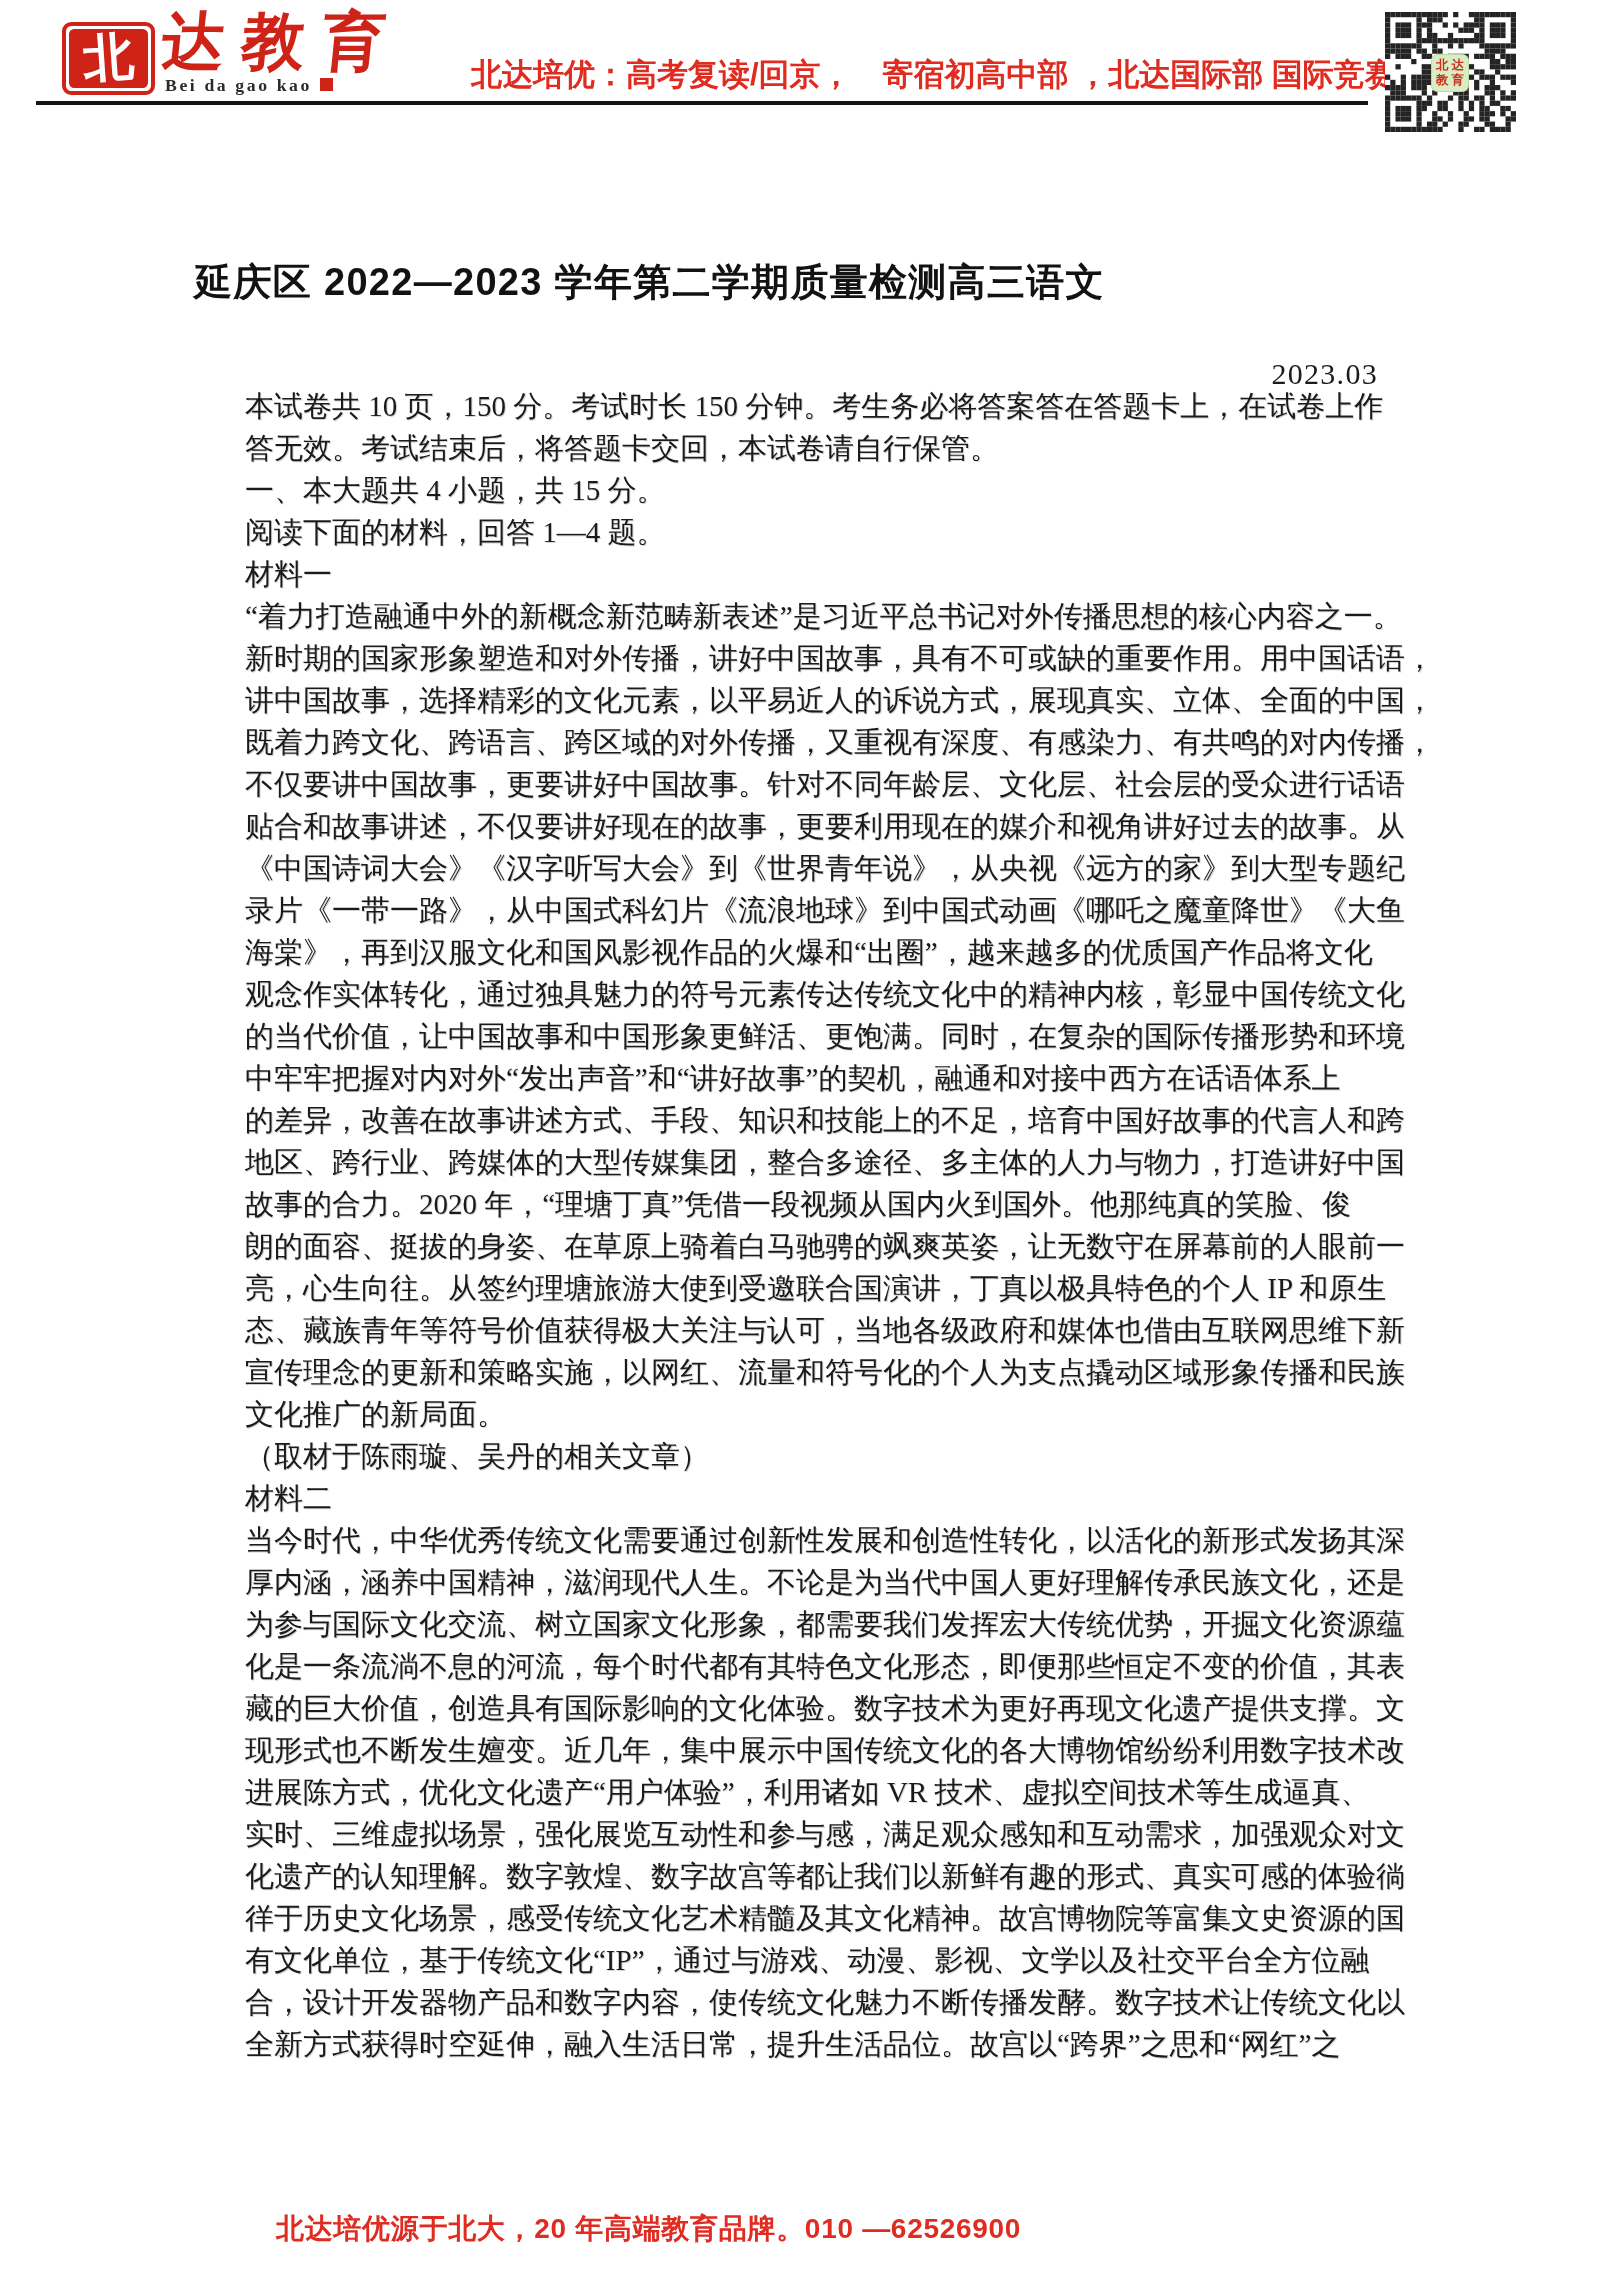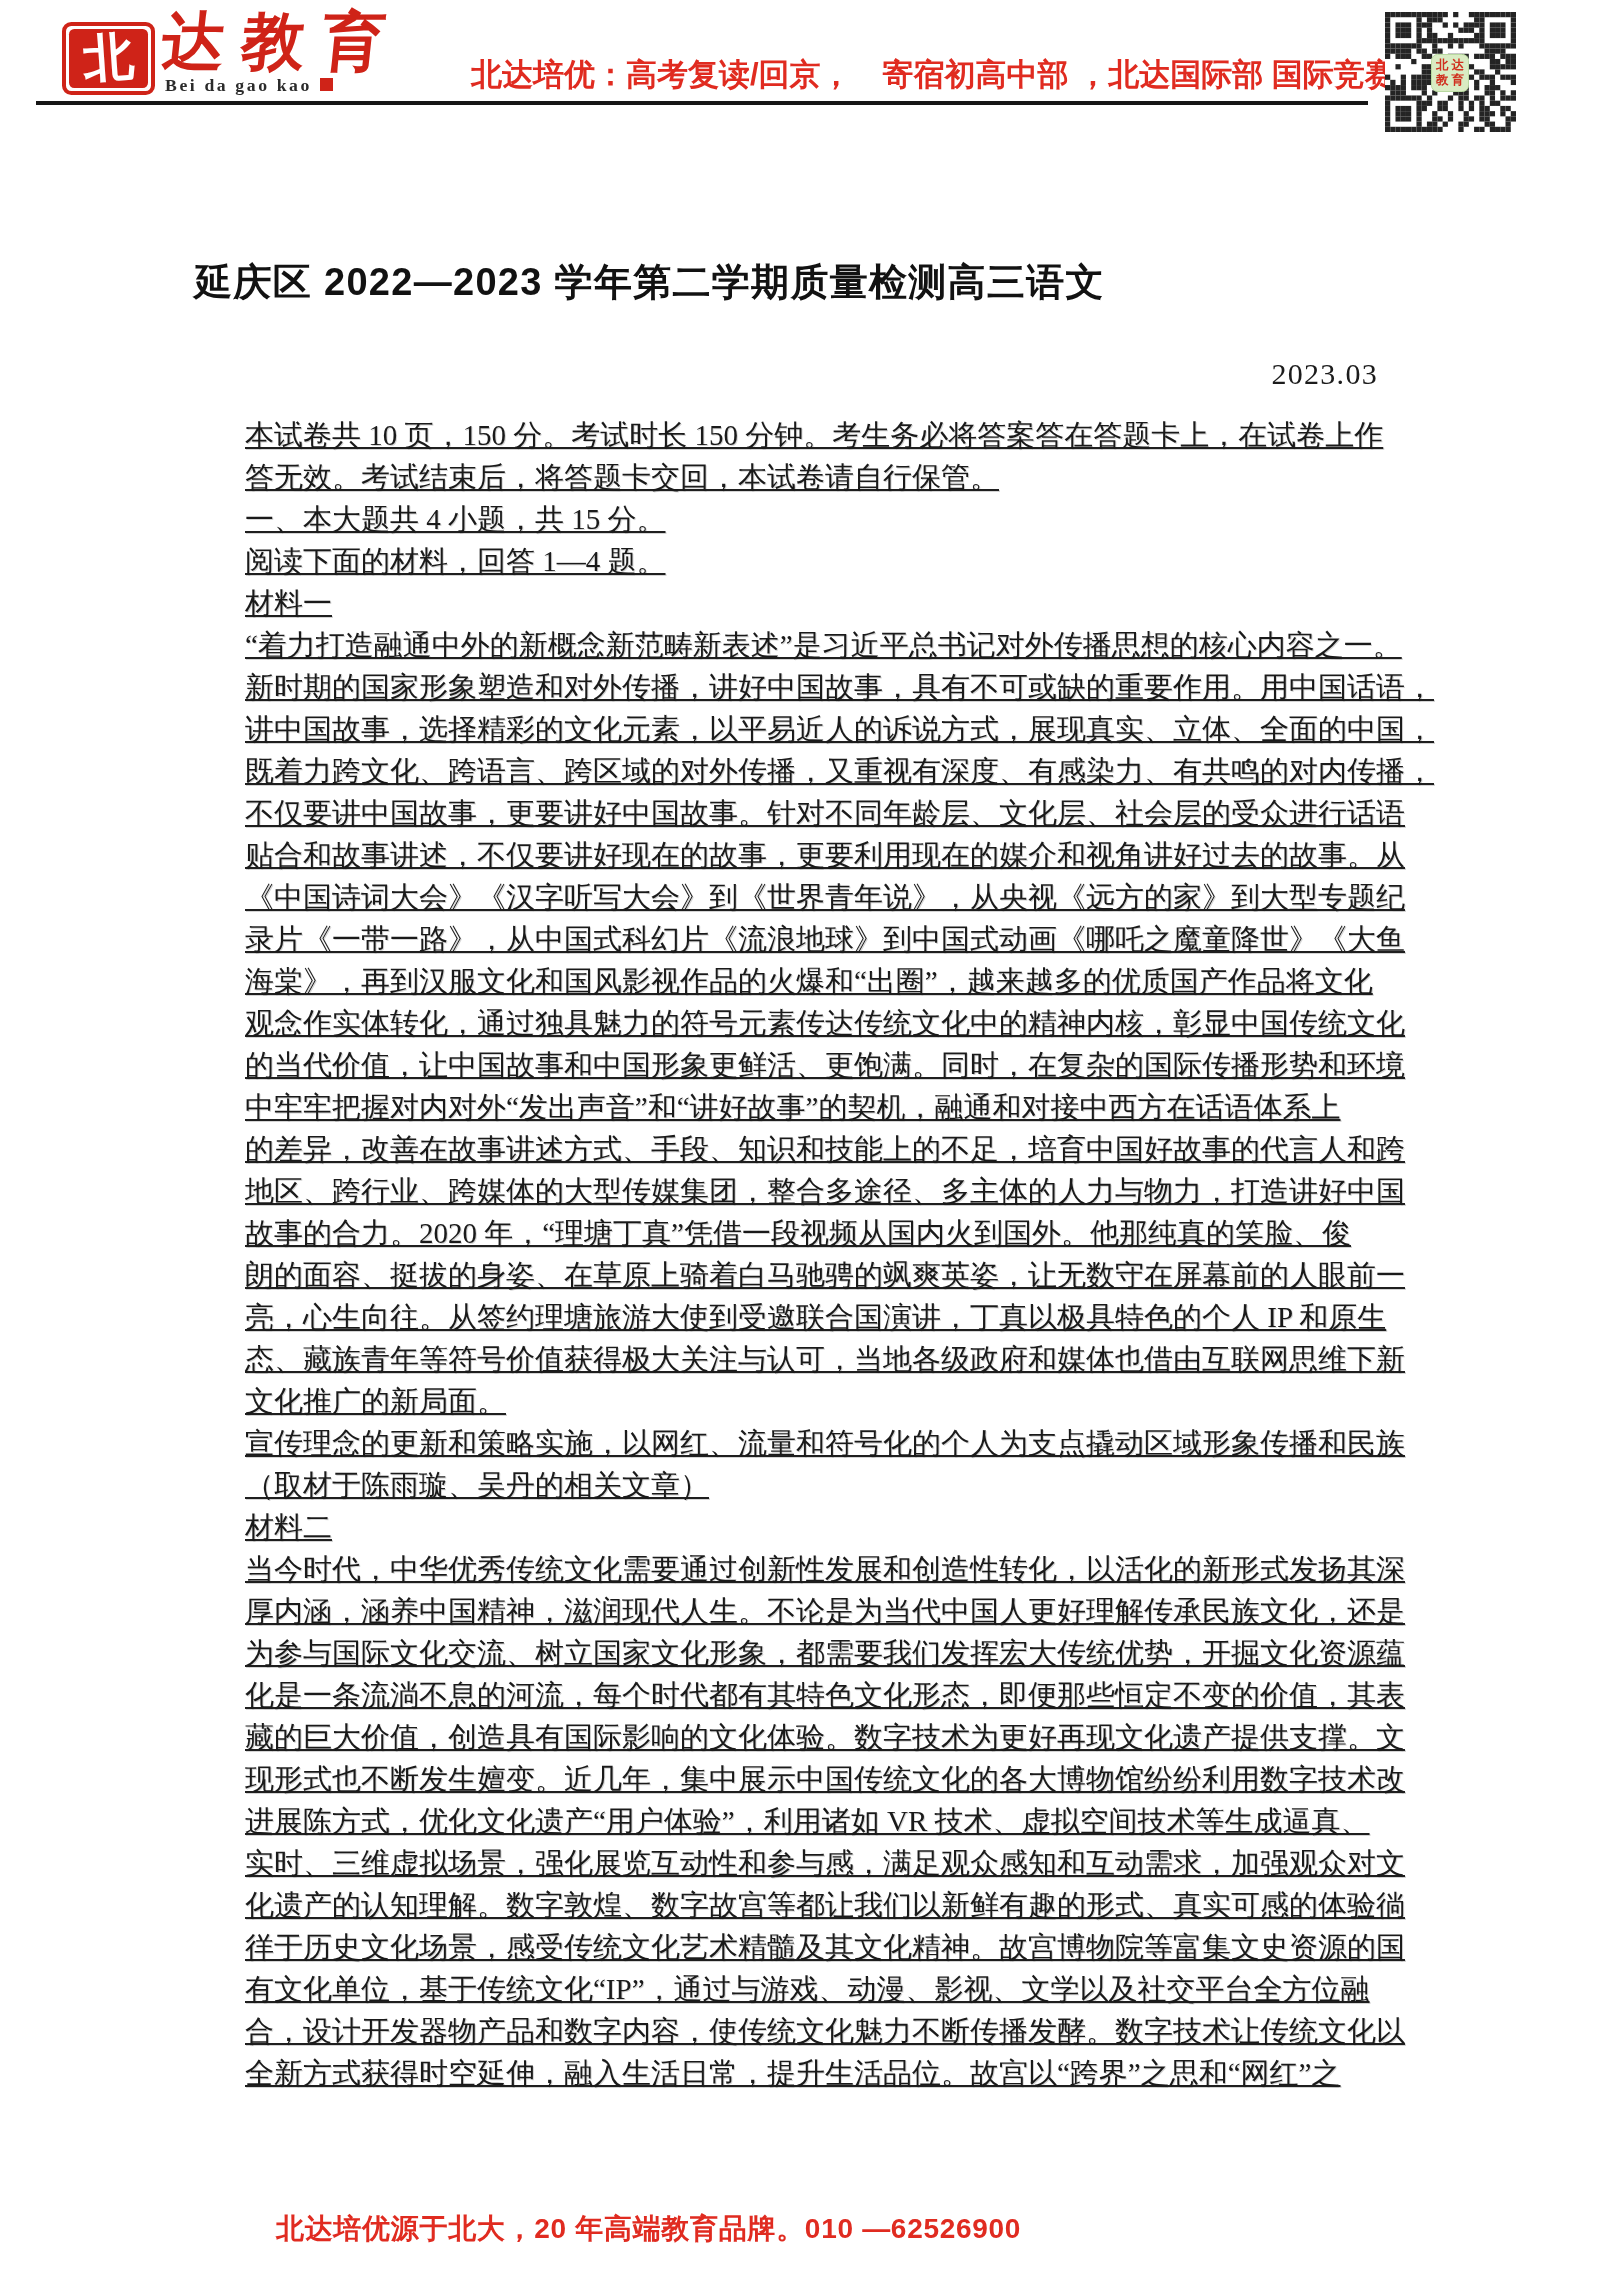--- a/index.html
+++ b/index.html
@@ -69,21 +69,21 @@
     position:absolute;left:0;top:257px;width:1299px;text-align:center;
     font-size:38px;font-weight:900;color:#121212;letter-spacing:1.3px;
     font-family:"Liberation Sans","DejaVu Sans",sans-serif;white-space:nowrap;
   }
   .doc-date{
     position:absolute;top:357px;right:245px;
     font-size:30px;color:#1c1c1c;letter-spacing:1.3px;
     font-family:Liberation Serif, serif;
   }
   .doc-body{
-    position:absolute;left:245px;top:414px;width:1153px;text-decoration:underline;
+    position:absolute;left:245px;top:385px;width:1153px;
   }
   .doc-body .line{
     height:42px;line-height:42px;font-size:29px;color:#1a1a1a;
     white-space:nowrap;text-shadow:1px 1px 0 rgba(60,60,60,0.22);
     font-family:"Liberation Serif","DejaVu Serif",serif;
   }
   
   .footer{
     position:absolute;left:0;top:2210px;width:1417px;text-align:center;
     padding-right:120px;
@@ -456,22 +456,22 @@
       <div class="line">海棠》，再到汉服文化和国风影视作品的火爆和“出圈”，越来越多的优质国产作品将文化</div>
       <div class="line">观念作实体转化，通过独具魅力的符号元素传达传统文化中的精神内核，彰显中国传统文化</div>
       <div class="line">的当代价值，让中国故事和中国形象更鲜活、更饱满。同时，在复杂的国际传播形势和环境</div>
       <div class="line">中牢牢把握对内对外“发出声音”和“讲好故事”的契机，融通和对接中西方在话语体系上</div>
       <div class="line">的差异，改善在故事讲述方式、手段、知识和技能上的不足，培育中国好故事的代言人和跨</div>
       <div class="line">地区、跨行业、跨媒体的大型传媒集团，整合多途径、多主体的人力与物力，打造讲好中国</div>
       <div class="line">故事的合力。2020 年，“理塘丁真”凭借一段视频从国内火到国外。他那纯真的笑脸、俊</div>
       <div class="line">朗的面容、挺拔的身姿、在草原上骑着白马驰骋的飒爽英姿，让无数守在屏幕前的人眼前一</div>
       <div class="line">亮，心生向往。从签约理塘旅游大使到受邀联合国演讲，丁真以极具特色的个人 IP 和原生</div>
       <div class="line">态、藏族青年等符号价值获得极大关注与认可，当地各级政府和媒体也借由互联网思维下新</div>
+      <div class="line">宣传理念的更新和策略实施，以网红、流量和符号化的个人为支点撬动区域形象传播和民族</div>
       <div class="line">文化推广的新局面。</div>
-      <div class="line">宣传理念的更新和策略实施，以网红、流量和符号化的个人为支点撬动区域形象传播和民族</div>
       <div class="line">（取材于陈雨璇、吴丹的相关文章）</div>
       <div class="line">材料二</div>
       <div class="line">当今时代，中华优秀传统文化需要通过创新性发展和创造性转化，以活化的新形式发扬其深</div>
       <div class="line">厚内涵，涵养中国精神，滋润现代人生。不论是为当代中国人更好理解传承民族文化，还是</div>
       <div class="line">为参与国际文化交流、树立国家文化形象，都需要我们发挥宏大传统优势，开掘文化资源蕴</div>
       <div class="line">化是一条流淌不息的河流，每个时代都有其特色文化形态，即便那些恒定不变的价值，其表</div>
       <div class="line">藏的巨大价值，创造具有国际影响的文化体验。数字技术为更好再现文化遗产提供支撑。文</div>
       <div class="line">现形式也不断发生嬗变。近几年，集中展示中国传统文化的各大博物馆纷纷利用数字技术改</div>
       <div class="line">进展陈方式，优化文化遗产“用户体验”，利用诸如 VR 技术、虚拟空间技术等生成逼真、</div>
       <div class="line">实时、三维虚拟场景，强化展览互动性和参与感，满足观众感知和互动需求，加强观众对文</div>

